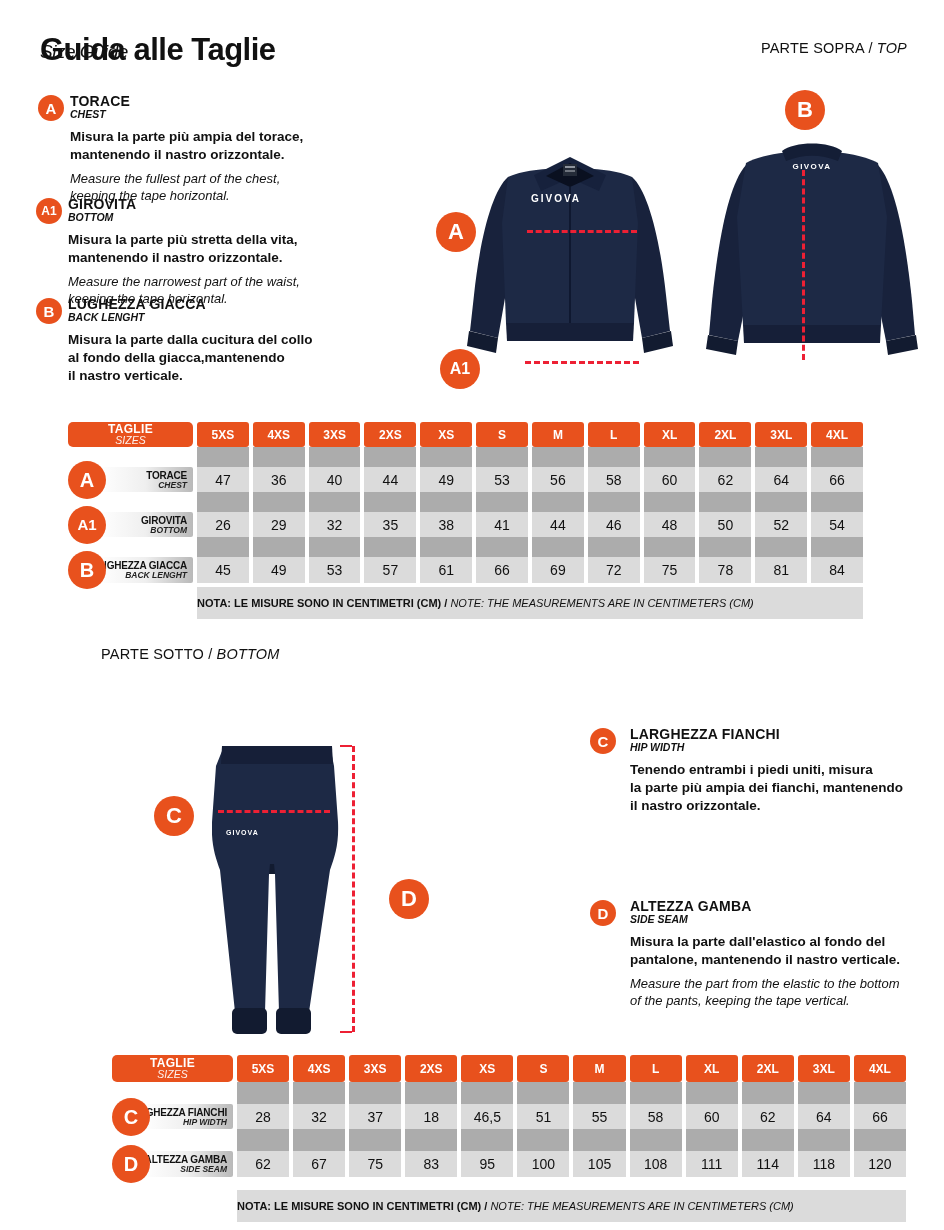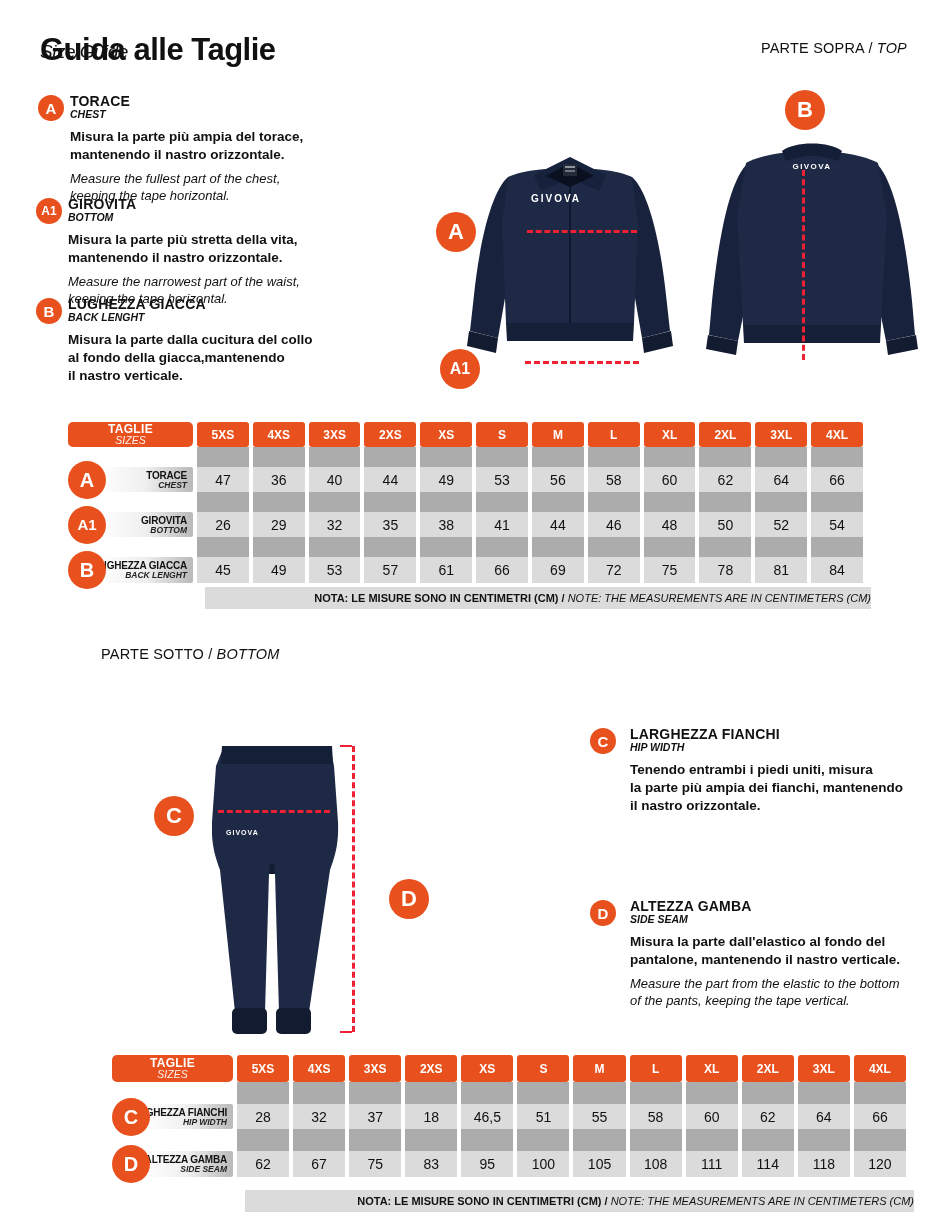--- a/index.html
+++ b/index.html
@@ -87,23 +87,23 @@
     display:flex; flex-direction:column; justify-content:center; align-items:flex-end;
     padding-right:6px; border-radius:2px;
   }
   .rl-it { font-weight:bold; font-size:10px; line-height:11px; color:#111; white-space:nowrap; letter-spacing:-0.2px; }
   .rl-en { font-weight:bold; font-style:italic; font-size:8.5px; line-height:9px; color:#222; white-space:nowrap; }
   .circle.tbl { position:absolute; left:0; top:50%; transform:translateY(-50%); width:38px; height:38px; font-size:20px; }
   .circle.tbl.two { font-size:15px; }
 
   
   .note-bar {
-    position:absolute; background:#DBDBDB; height:22px;
-    display:flex; align-items:center; justify-content:flex-end;
-    font-size:11px; color:#111; white-space:pre;margin-left:8px;
+    position:absolute; background:#DBDBDB; height:32px;
+    display:flex; align-items:center; justify-content:flex-start;
+    font-size:11px; color:#111; white-space:pre;
   }
   .note-bar .n-it { font-weight:bold; }
   .note-bar .n-sep { font-weight:bold; }
   .note-bar .n-en { font-style:italic; }
   #top-note { left:197px; top:587px; width:666px; }
   #bottom-note { left:237px; top:1190px; width:669px; }
 </style>
 </head>
 <body>
 

